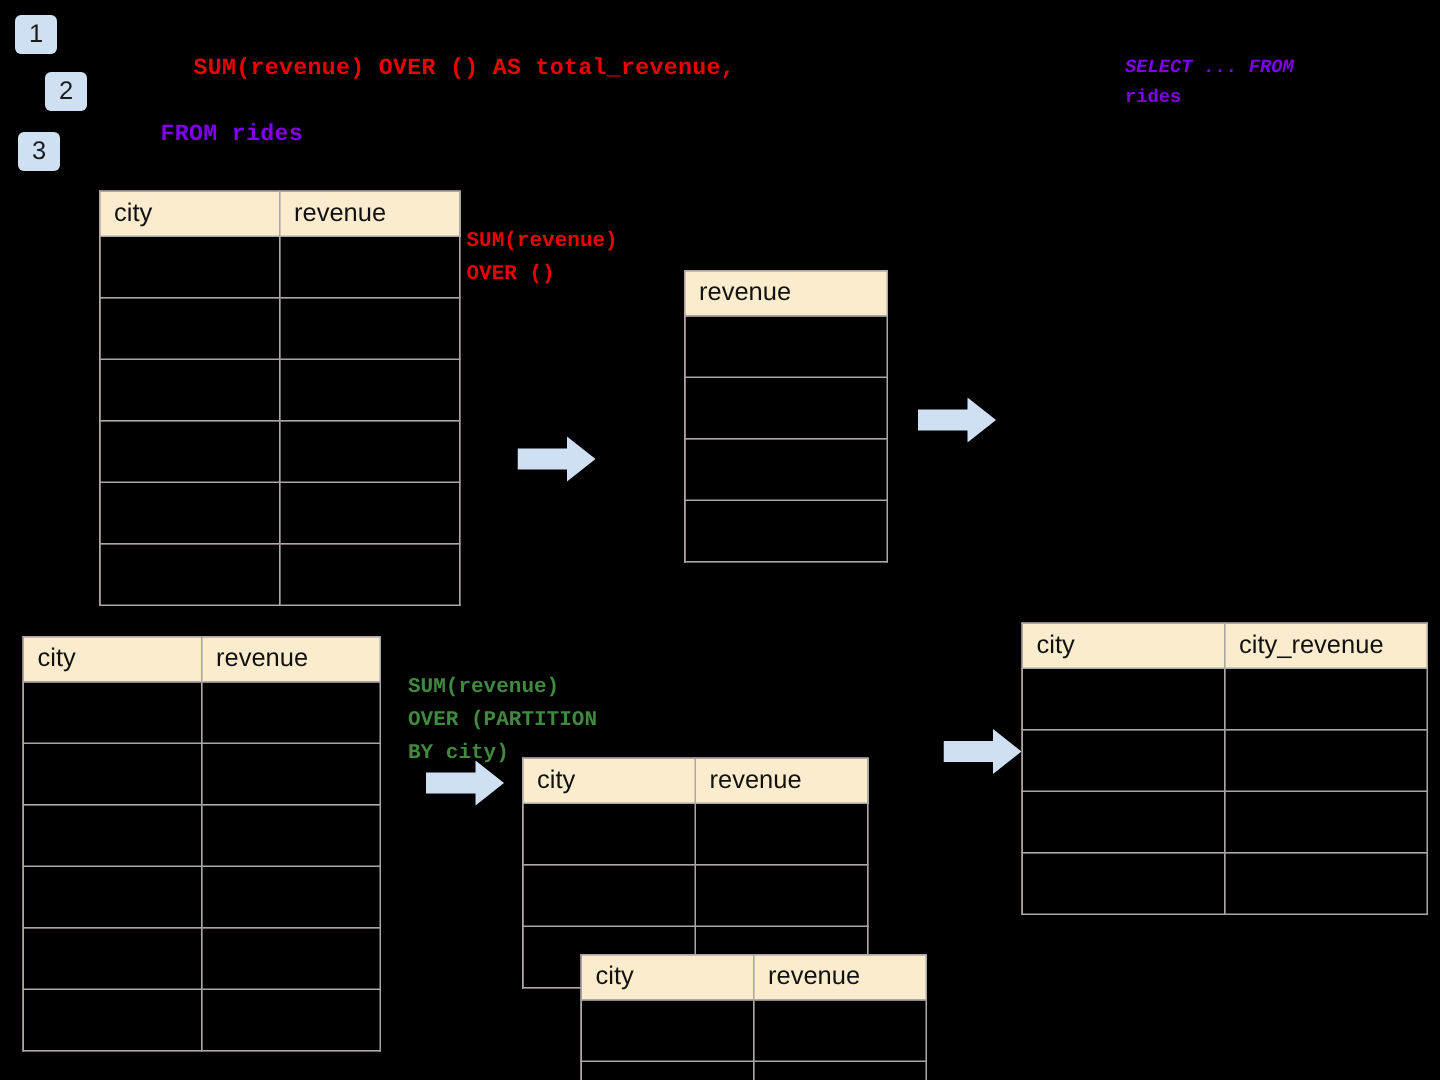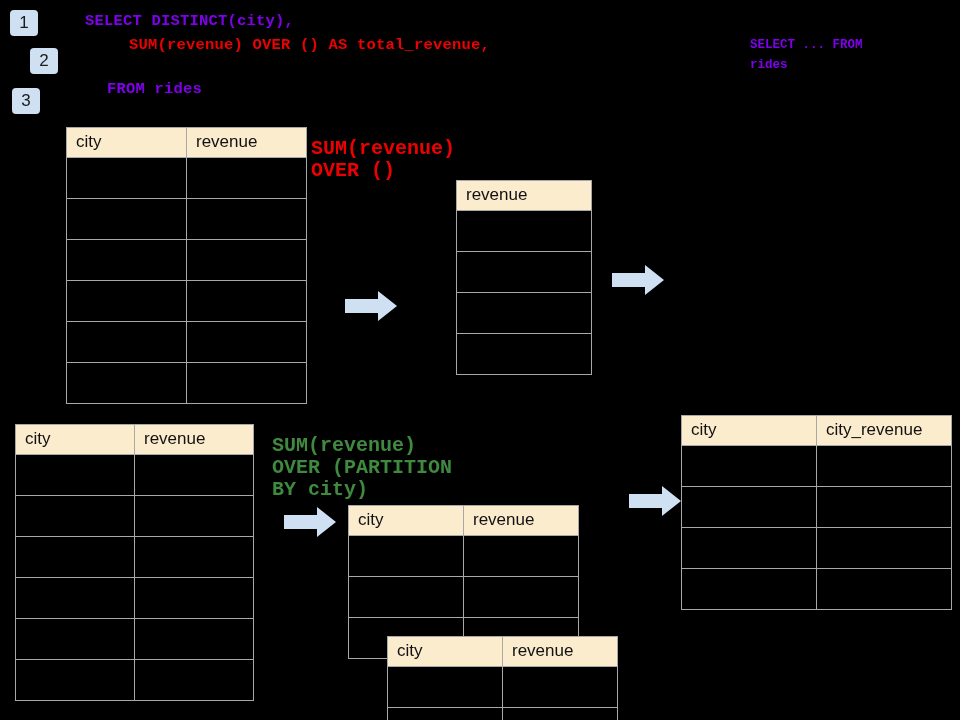--- a/index.html
+++ b/index.html
@@ -44,24 +44,25 @@
     letter-spacing: 0;
   }
   .c-purple { color: #8000ee; }
   .c-red    { color: #ee0000; }
   .c-green  { color: #3f8a3f; }
 
   
   .annot {
     position: absolute;
     font-family: "Liberation Mono", monospace;
-    font-size: 20px;
+    font-size: 14px;
     font-weight: bold;
     line-height: 22px;
     white-space: pre;
+    margin-top: 12px;
   }
 
   
   .tbl {
     position: absolute;
     border-collapse: collapse;
     background: #fca5a5;
     table-layout: fixed;
   }
   .tbl th, .tbl td {
@@ -92,25 +93,24 @@
 </style>
 </head>
 <body>
 
 <div id="canvas">
 
   <div class="badge" style="left:10px; top:10px;">1</div>
   <div class="badge" style="left:30px; top:48px;">2</div>
   <div class="badge" style="left:12px; top:88px;">3</div>
 
-  <div class="code c-purple" style="left:85px; top:12px;">SELECT DISTINCT(city),</div>
   <div class="code c-red" style="left:129px; top:36px;">SUM(revenue) OVER () AS total_revenue,</div>
   <div class="code c-purple" style="left:107px; top:80px;">FROM rides</div>
 
-  <div class="code sm c-purple" style="left:750px; top:38px;">SELECT ... FROM</div>
+  <div class="code sm c-purple" style="left:750px; top:38px;font-style:italic;">SELECT ... FROM</div>
   <div class="code sm c-purple" style="left:750px; top:58px;">rides</div>
 
   <div class="annot c-red" style="left:311px; top:138px;">SUM(revenue)</div>
   <div class="annot c-red" style="left:311px; top:160px;">OVER ()</div>
 
   <div class="annot c-green" style="left:272px; top:435px;">SUM(revenue)</div>
   <div class="annot c-green" style="left:272px; top:457px;">OVER (PARTITION</div>
   <div class="annot c-green" style="left:272px; top:479px;">BY city)</div>
 
   <table class="tbl" id="t-rides-source" style="left:66px; top:127px; width:240px;">

